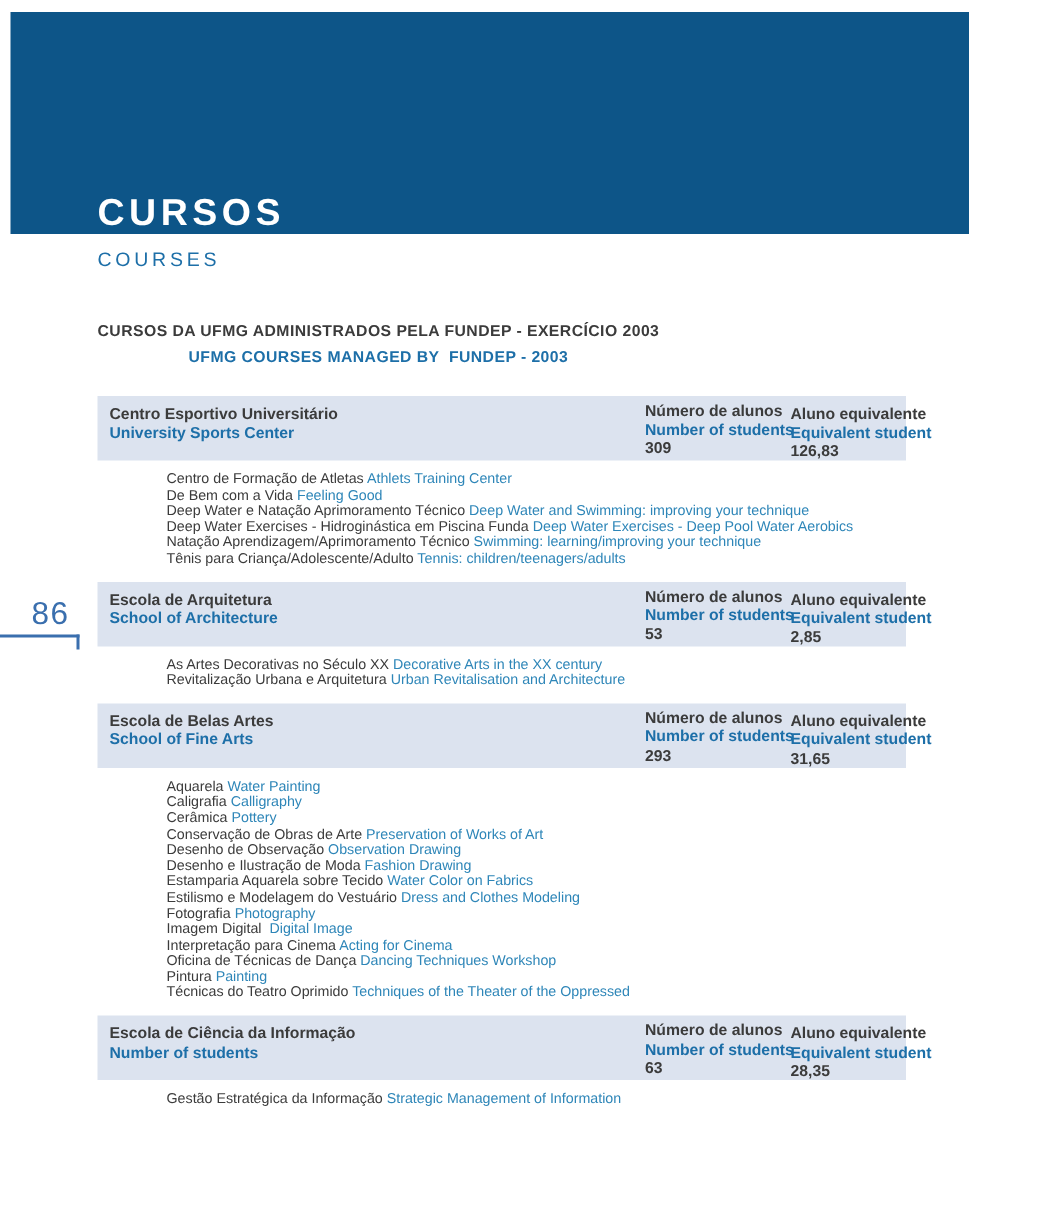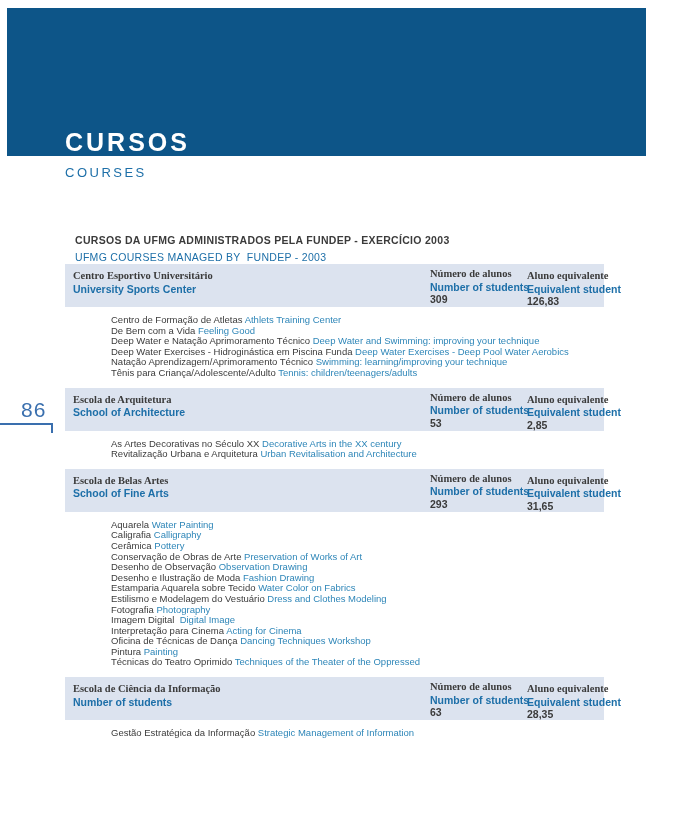--- a/index.html
+++ b/index.html
@@ -20,26 +20,26 @@
     color:#ffffff; font-size:25px; font-weight:bold; letter-spacing:3px;
     line-height:28px; white-space:pre;
   }
   .page-subtitle {
     position:absolute; left:65px; top:165px;
     color:#1d6fa8; font-size:13px; font-weight:normal; letter-spacing:2.5px;
     white-space:pre;
   }
 
   
-  .doc-heading { position:absolute; left:75px; top:215px;margin-top:19px; }
+  .doc-heading { position:absolute; left:65px; top:215px; }
   .doc-heading .h-pt {
     color:#3b3b3b; font-size:10.5px; font-weight:bold; letter-spacing:0.3px; white-space:pre;
   }
   .doc-heading .h-en {
-    color:#1d6fa8; font-size:10.5px; font-weight:normal; letter-spacing:0.3px; margin-top:5px; white-space:pre;
+    color:#1d6fa8; font-size:10.5px; font-weight:bold; letter-spacing:0.3px; margin-top:5px; white-space:pre;text-align:center;
   }
 
   
   .page-number {
     position:absolute; left:21px; top:398px;
     color:#3a6fae; font-size:21px; letter-spacing:1px; font-weight:normal;
   }
   .page-number-rule {
     position:absolute; left:0; top:423px; width:53px; height:0;
     border-top:2px solid #3a6fae;
@@ -52,21 +52,21 @@
   
   .sections { position:absolute; left:65px; top:264px; width:539px; }
   .section-band {
     position:relative; height:43px; background:#dce3ef;
     font-size:10.5px; font-weight:bold;
   }
   .band-col1 { position:absolute; left:8px; top:6px; }
   .band-col2 { position:absolute; left:365px; top:4px; width:95px; }
   .band-col3 { position:absolute; left:462px; top:6px; width:77px; }
   .band-line { line-height:12.5px; white-space:pre; }
-  .txt-pt  { color:#3b3b3b;font-family:Liberation Serif, serif; }
+  .txt-pt  { color:#3b3b3b; }
   .txt-en  { color:#1d6fa8; }
   .txt-val { color:#3b3b3b; }
 
   .course-list { padding:8px 0 9px 16px; }
   .course-row { font-size:9.5px; line-height:10.6px; white-space:pre;margin-left:30px; }
   .course-pt { color:#3b3b3b; }
   .course-en { color:#2e86b8; }
 </style>
 </head>
 <body>

